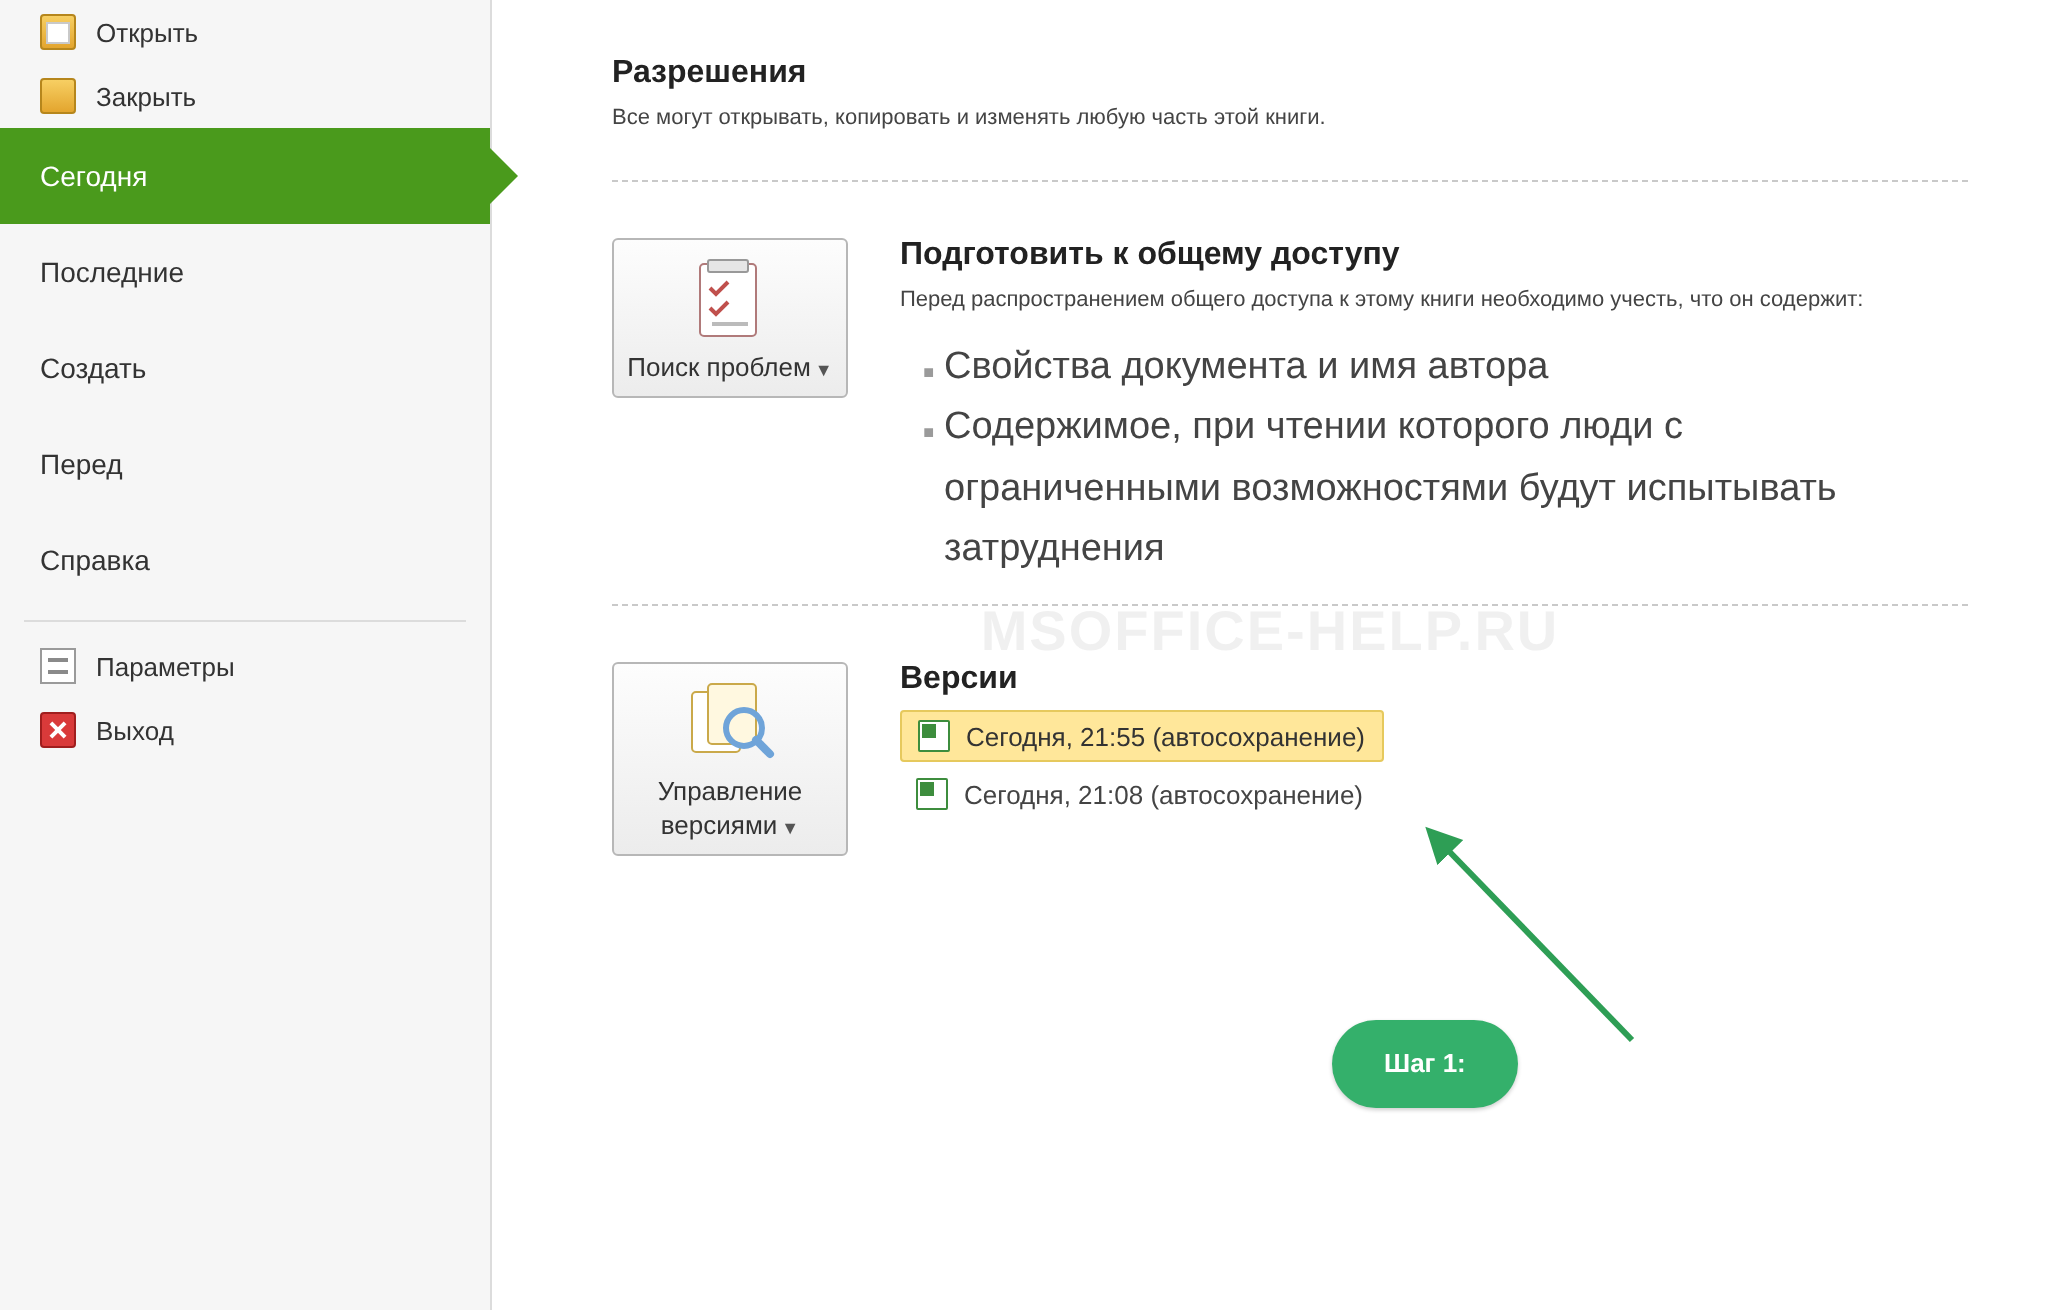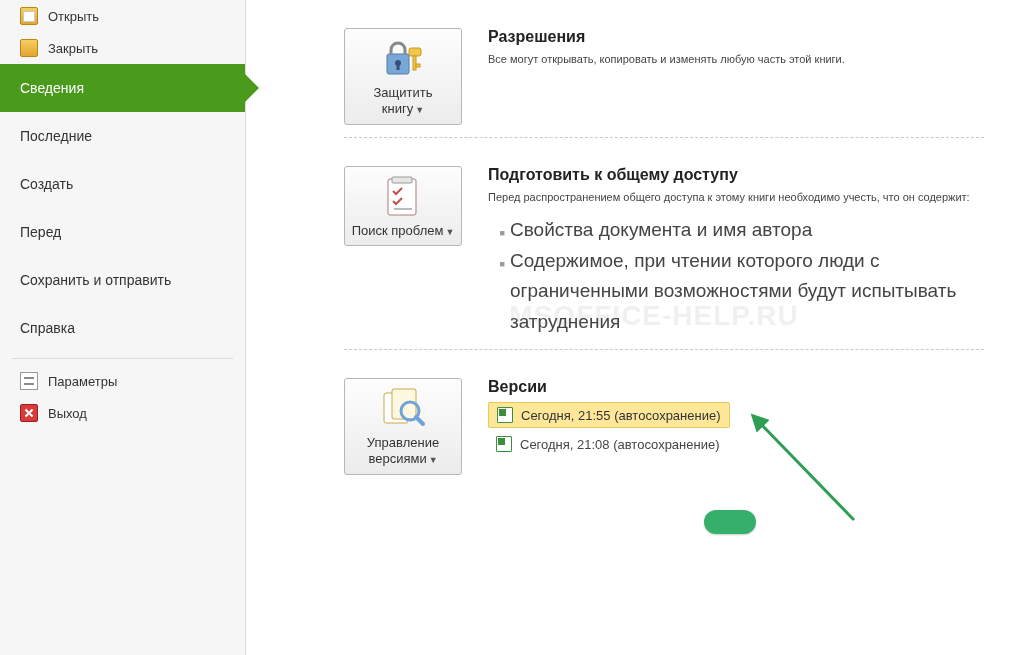--- a/index.html
+++ b/index.html
@@ -11,21 +11,20 @@
     font-size: 13px;
     color: #333;
     background: #fff;
     overflow: hidden;
   }
   .app {
     display: flex;
     width: 100%;
     height: 100%;
     position: relative;
-    gap: 38px;
   }
   
   .sidebar {
     width: 246px;
     background: #f6f6f6;
     border-right: 1px solid #dcdcdc;
     box-sizing: border-box;
     display: flex;
     flex-direction: column;
     padding-top: 0;
@@ -269,67 +268,48 @@
   <div class="sidebar">
     <div class="sidebar-item small">
       <span class="item-icon folder-open-icon"></span>
       <span>Открыть</span>
     </div>
     <div class="sidebar-item small">
       <span class="item-icon folder-close-icon"></span>
       <span>Закрыть</span>
     </div>
     <div class="sidebar-item selected">
-      <span>Сведения</span>
+      <span>Сегодня</span>
     </div>
     <div class="sidebar-item">
       <span>Последние</span>
     </div>
     <div class="sidebar-item">
       <span>Создать</span>
     </div>
     <div class="sidebar-item">
       <span>Перед</span>
-    </div>
-    <div class="sidebar-item">
-      <span>Сохранить и отправить</span>
     </div>
     <div class="sidebar-item">
       <span>Справка</span>
     </div>
     <div class="sidebar-divider"></div>
     <div class="sidebar-item small">
       <span class="item-icon options-icon"></span>
       <span>Параметры</span>
     </div>
     <div class="sidebar-item small">
       <span class="item-icon exit-icon"></span>
       <span>Выход</span>
     </div>
   </div>
 
   <div class="main">
 
     <div class="section">
-      <div class="big-btn">
-        <div class="btn-icon">
-          <svg width="44" height="42" viewBox="0 0 44 42">
-            <rect x="6" y="16" width="22" height="20" rx="2" fill="#7aa8d6" stroke="#4d7db0"></rect>
-            <path d="M10 16 v-4 a7 7 0 0 1 14 0 v4" fill="none" stroke="#888" stroke-width="3"></path>
-            <circle cx="17" cy="25" r="3" fill="#34507a"></circle>
-            <rect x="15.5" y="26" width="3" height="6" fill="#34507a"></rect>
-            <rect x="28" y="10" width="12" height="8" rx="2" fill="#f3c64a" stroke="#c79a1f"></rect>
-            <rect x="32" y="18" width="3" height="14" fill="#f3c64a" stroke="#c79a1f"></rect>
-            <rect x="35" y="26" width="4" height="3" fill="#f3c64a" stroke="#c79a1f"></rect>
-          </svg>
-        </div>
-        <div class="btn-label">
-          <span>Защитить книгу</span><span class="caret">▼</span>
-        </div>
-      </div>
       <div class="section-body">
         <h3>Разрешения</h3>
         <p>Все могут открывать, копировать и изменять любую часть этой книги.</p>
       </div>
     </div>
     <hr class="section-divider">
 
     <div class="section">
       <div class="big-btn">
         <div class="btn-icon">
@@ -388,16 +368,17 @@
     <svg class="arrow-svg" style="left:460px; top:410px;" width="130" height="120">
       <defs>
         <marker id="arrowhead" markerWidth="10" markerHeight="10" refX="2" refY="3" orient="auto">
           <path d="M0,0 L6,3 L0,6 Z" fill="#2e9e55"></path>
         </marker>
       </defs>
       <line x1="110" y1="110" x2="15" y2="12" stroke="#2e9e55" stroke-width="3" marker-end="url(#arrowhead)"></line>
     </svg>
 
     <div class="callout" style="left:420px; top:510px;">
+      <div>Шаг 1:</div>
     </div>
 
   </div>
 </div>
 
 </body></html>

